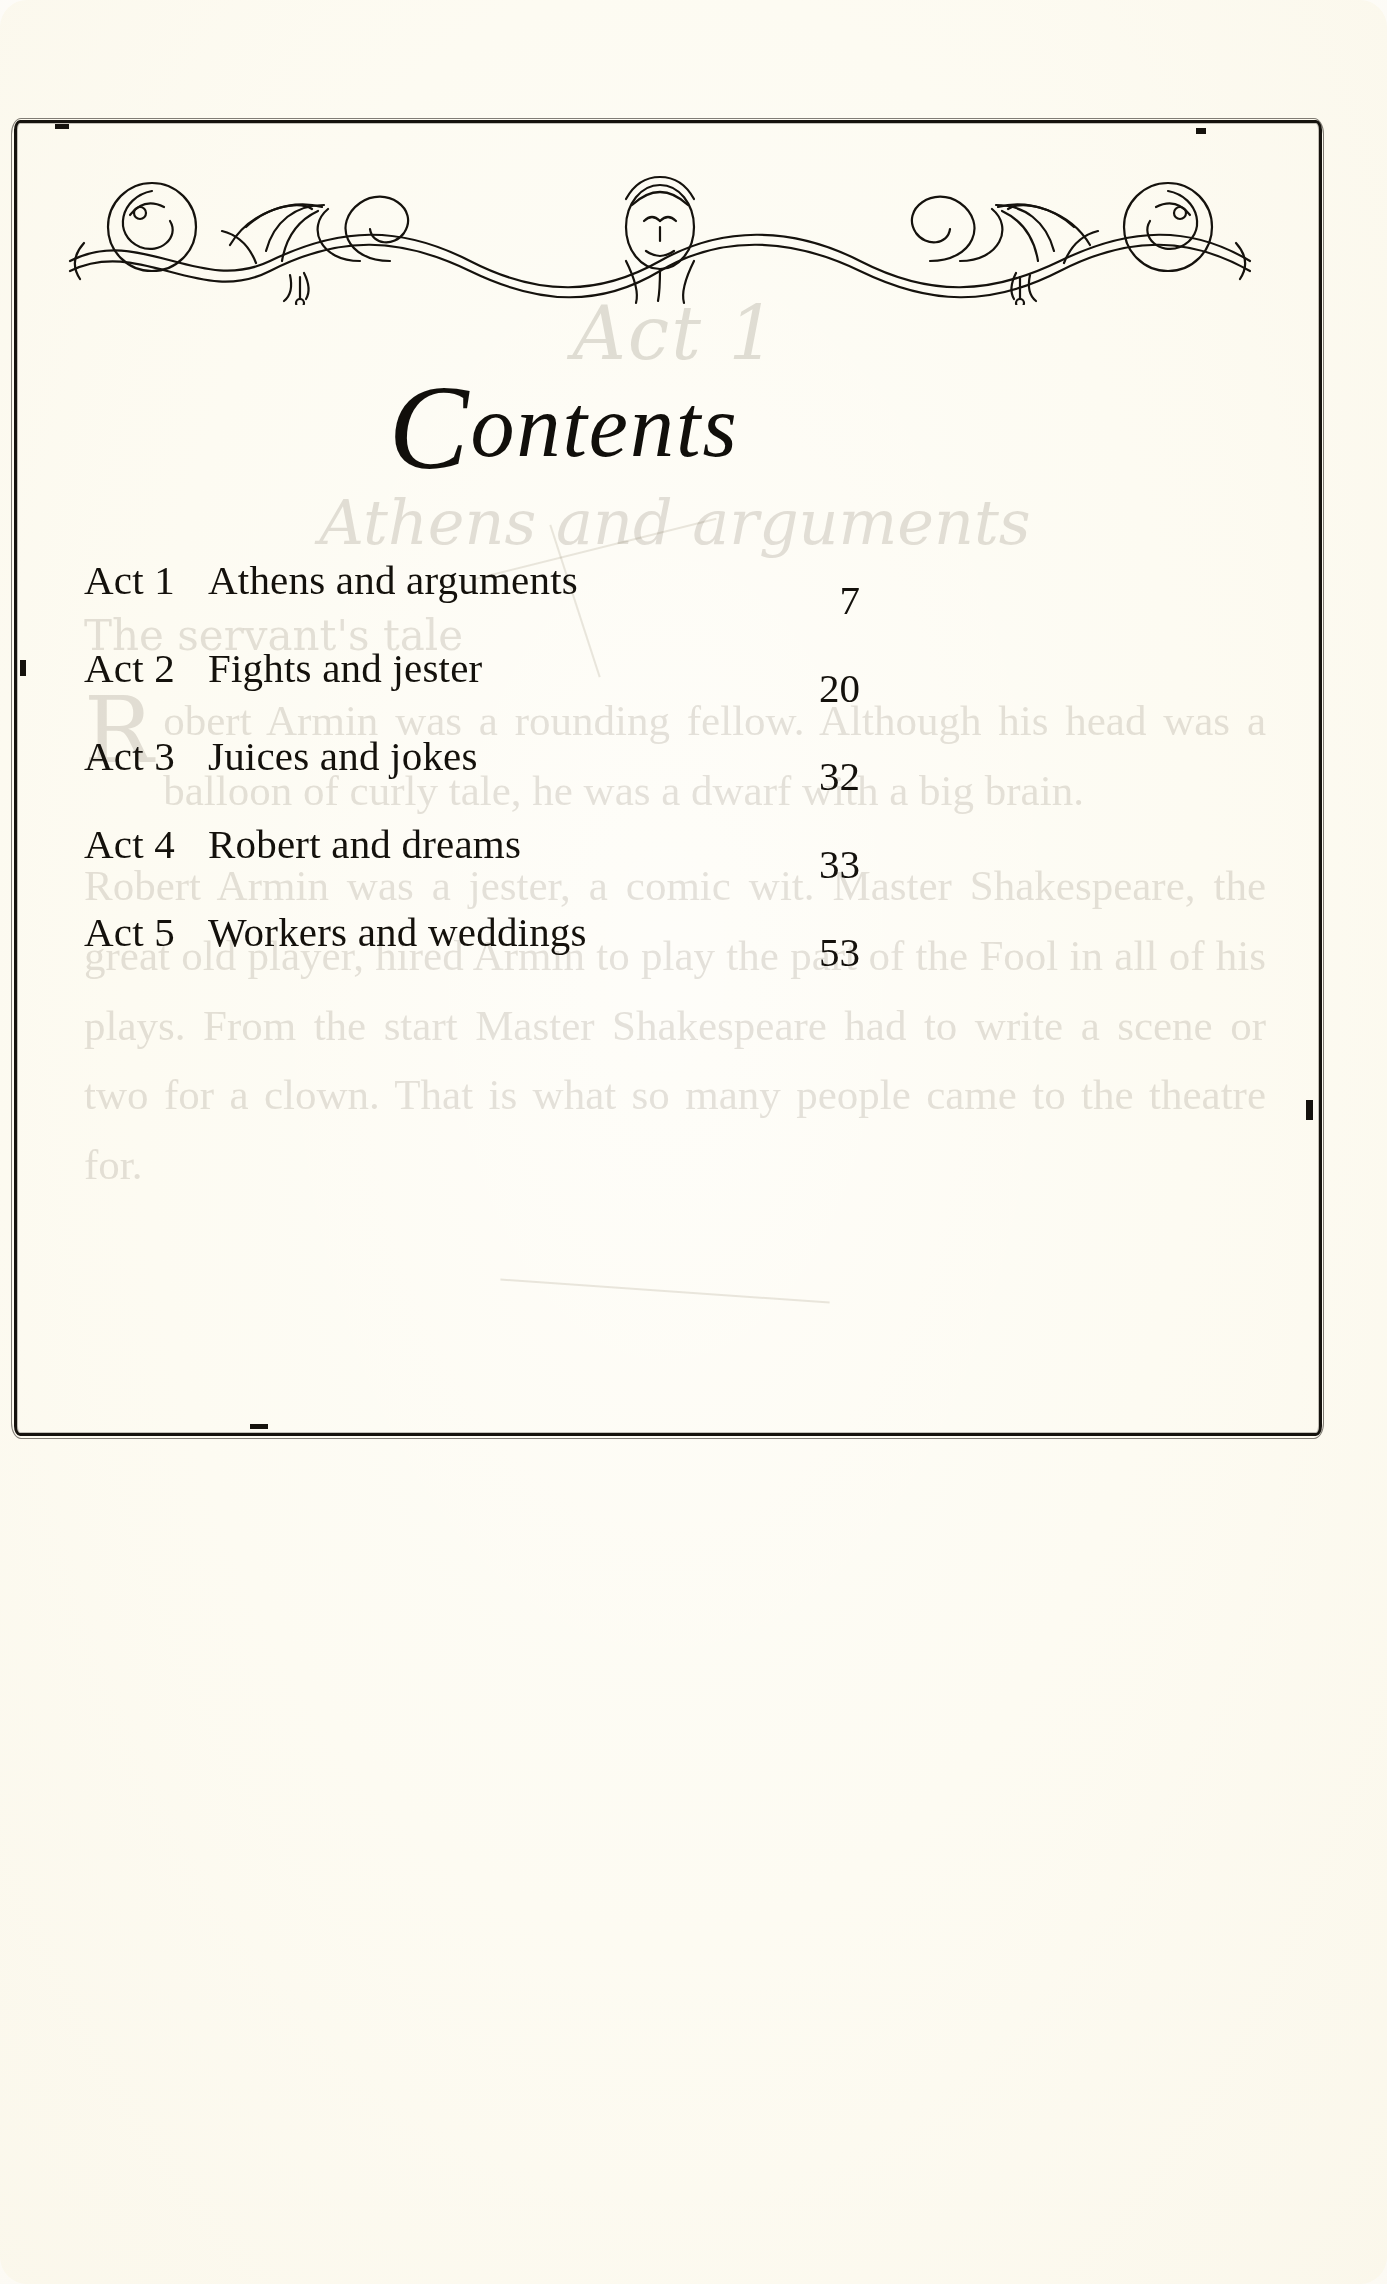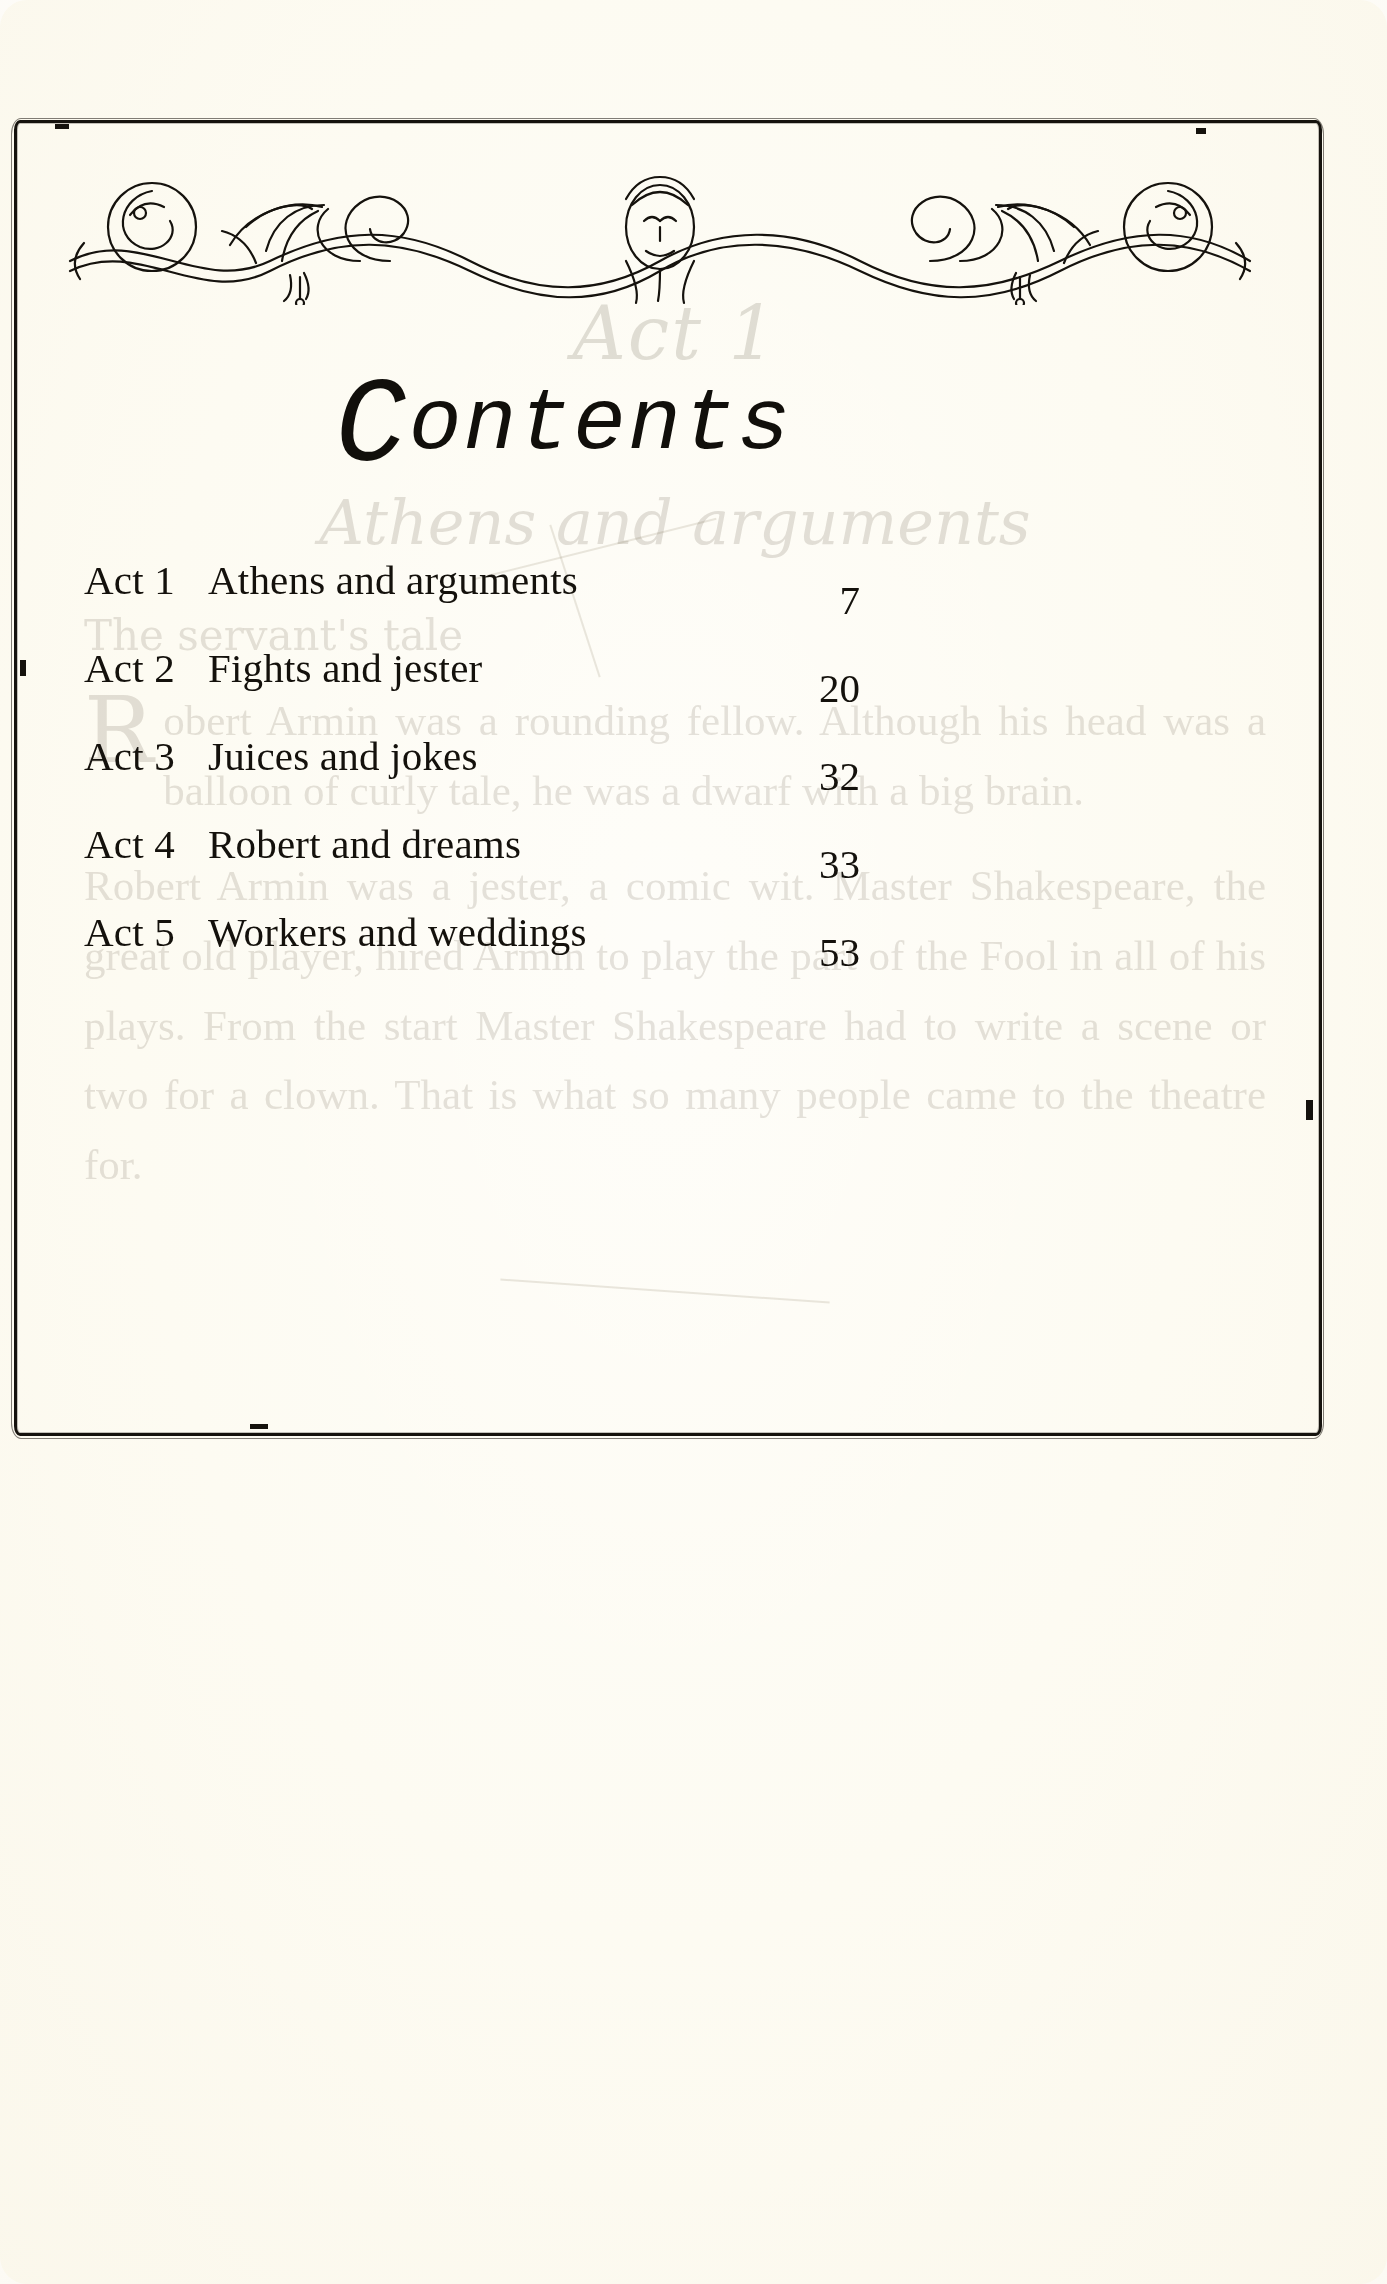--- a/index.html
+++ b/index.html
@@ -71,21 +71,21 @@
   }
   #ornament svg { display: block; width: 100%; height: 100%; }
 
   
   #title {
     position: absolute;
     left: 0;
     top: 380px;
     width: 1127px;
     text-align: center;
-    font-family: Liberation Mono, monospace;
+    font-family: Liberation Serif, serif;
     font-size: 88px;
     font-style: italic;
     letter-spacing: 2px;
     color: #110f0b;
     line-height: 1.0;
   }
   #title .dropcap {
     font-size: 120px;
     line-height: 0.8;
     vertical-align: -12px;

